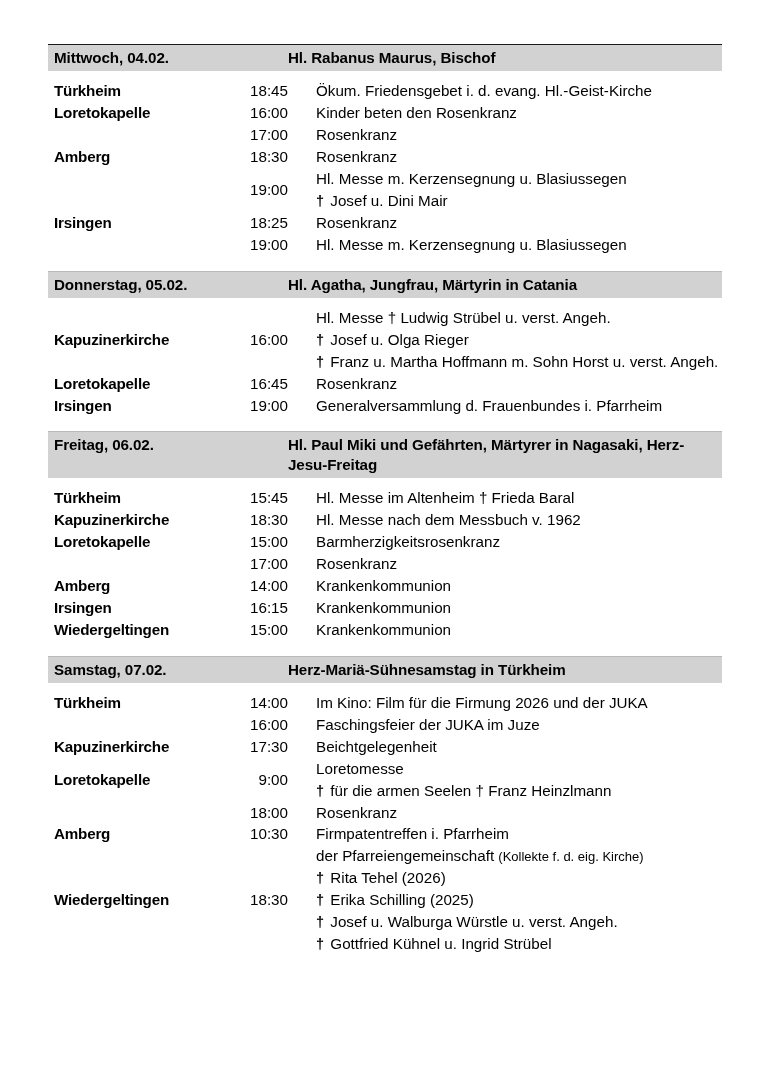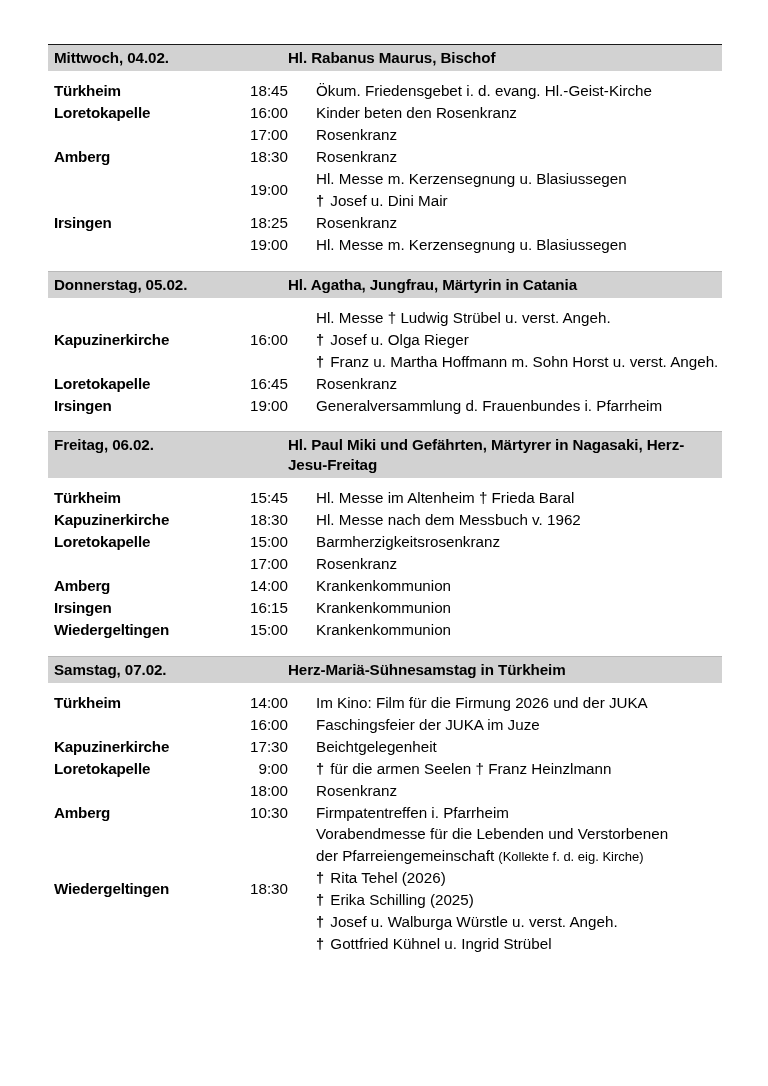--- a/index.html
+++ b/index.html
@@ -269,20 +269,21 @@
             <div class="e-place">Kapuzinerkirche</div>
             <div class="e-time">17:30</div>
             <div class="e-desc">
               <span class="line"><span>Beichtgelegenheit</span></span>
             </div>
           </div>
           <div class="entry-row">
             <div class="e-place">Loretokapelle</div>
             <div class="e-time">9:00</div>
             <div class="e-desc">
+              <span class="line"><span>Loretomesse</span></span>
               <span class="line"><span class="cross">†</span> <span>für die armen Seelen † Franz Heinzlmann</span></span>
             </div>
           </div>
           <div class="entry-row">
             <div class="e-place"></div>
             <div class="e-time">18:00</div>
             <div class="e-desc">
               <span class="line"><span>Rosenkranz</span></span>
             </div>
           </div>
@@ -290,21 +291,20 @@
             <div class="e-place">Amberg</div>
             <div class="e-time">10:30</div>
             <div class="e-desc">
               <span class="line"><span>Firmpatentreffen i. Pfarrheim</span></span>
             </div>
           </div>
           <div class="entry-row">
             <div class="e-place">Wiedergeltingen</div>
             <div class="e-time">18:30</div>
             <div class="e-desc">
-              <span class="line"><span>Vorabendmesse für die Lebenden und Verstorbenen</span></span>
               <span class="line"><span>der Pfarreiengemeinschaft </span><span class="small">(Kollekte f. d. eig. Kirche)</span></span>
               <span class="line"><span class="cross">†</span> <span>Rita Tehel (2026)</span></span>
               <span class="line"><span class="cross">†</span> <span>Erika Schilling (2025)</span></span>
               <span class="line"><span class="cross">†</span> <span>Josef u. Walburga Würstle u. verst. Angeh.</span></span>
               <span class="line"><span class="cross">†</span> <span>Gottfried Kühnel u. Ingrid Strübel</span></span>
             </div>
           </div>
         </div>
       </div>
     </div>

